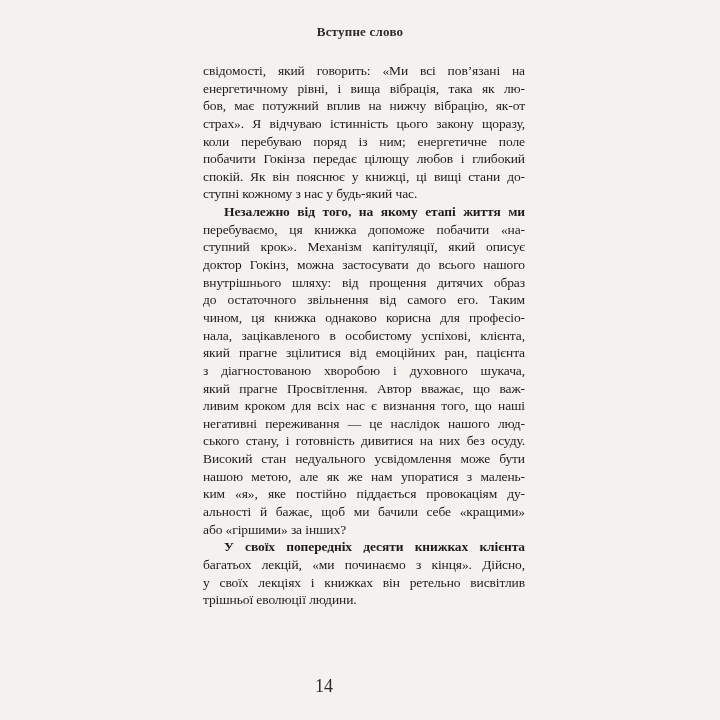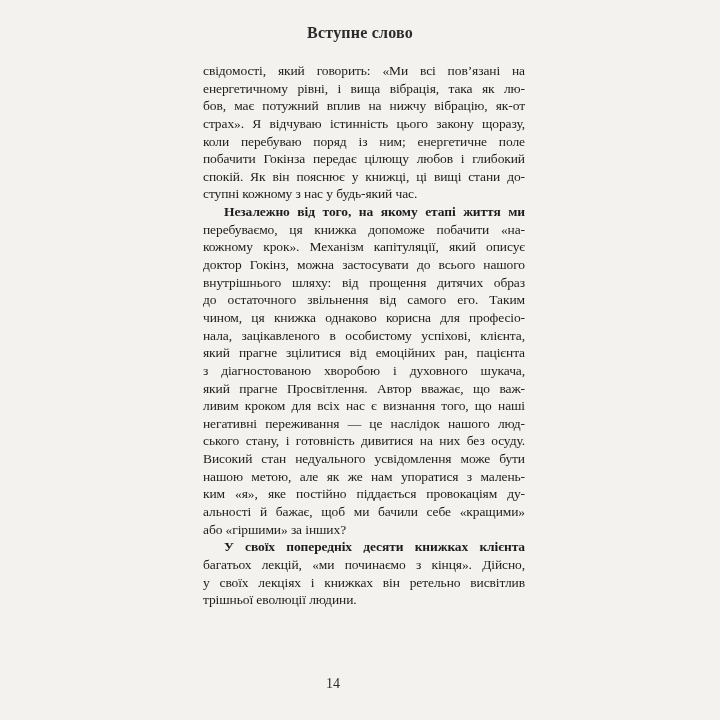--- a/index.html
+++ b/index.html
@@ -17,21 +17,21 @@
     width: 720px;
     height: 720px;
     background: #f4f2ee;
   }
   .running-header {
     position: absolute;
     top: 24px;
     left: 0;
     width: 720px;
     text-align: center;
-    font-size: 16px;
+    font-size: 13px;
     font-weight: bold;
     letter-spacing: 0.2px;
     color: #2b2b2b;
   }
   .text-block {
     position: absolute;
     top: 62px;
     left: 203px;
     width: 322px;
   }
@@ -53,24 +53,24 @@
     text-align: left;
     text-align-last: left;
   }
   .line.first {
     text-indent: 21px;
     font-weight: bold;
   }
   .page-number {
     position: absolute;
     top: 676px;
-    left: 13px;
+    left: 4px;
     width: 640px;
     text-align: center;
-    font-size: 14px;
+    font-size: 18px;
     color: #2b2b2b;
   }
 </style>
 </head>
 <body>
 
 <div class="page">
   <div class="running-header">Вступне слово</div>
 
   <div class="text-block">
@@ -80,21 +80,21 @@
         <div class="line">бов, має потужний вплив на нижчу вібрацію, як-от</div>
         <div class="line">страх». Я відчуваю істинність цього закону щоразу,</div>
         <div class="line">коли перебуваю поряд із ним; енергетичне поле</div>
         <div class="line">побачити Гокінза передає цілющу любов і глибокий</div>
         <div class="line">спокій. Як він пояснює у книжці, ці вищі стани до-</div>
         <div class="line last">ступні кожному з нас у будь-який час.</div>
       </div>
       <div class="paragraph">
         <div class="line first">Незалежно від того, на якому етапі життя ми</div>
         <div class="line">перебуваємо, ця книжка допоможе побачити «на-</div>
-        <div class="line">кожному крок». Механізм капітуляції, який описує</div>
+        <div class="line">ступний крок». Механізм капітуляції, який описує</div>
         <div class="line">доктор Гокінз, можна застосувати до всього нашого</div>
         <div class="line">внутрішнього шляху: від прощення дитячих образ</div>
         <div class="line">до остаточного звільнення від самого его. Таким</div>
         <div class="line">чином, ця книжка однаково корисна для професіо-</div>
         <div class="line">нала, зацікавленого в особистому успіхові, клієнта,</div>
         <div class="line">який прагне зцілитися від емоційних ран, пацієнта</div>
         <div class="line">з діагностованою хворобою і духовного шукача,</div>
         <div class="line">який прагне Просвітлення. Автор вважає, що важ-</div>
         <div class="line">ливим кроком для всіх нас є визнання того, що наші</div>
         <div class="line">негативні переживання — це наслідок нашого люд-</div>

